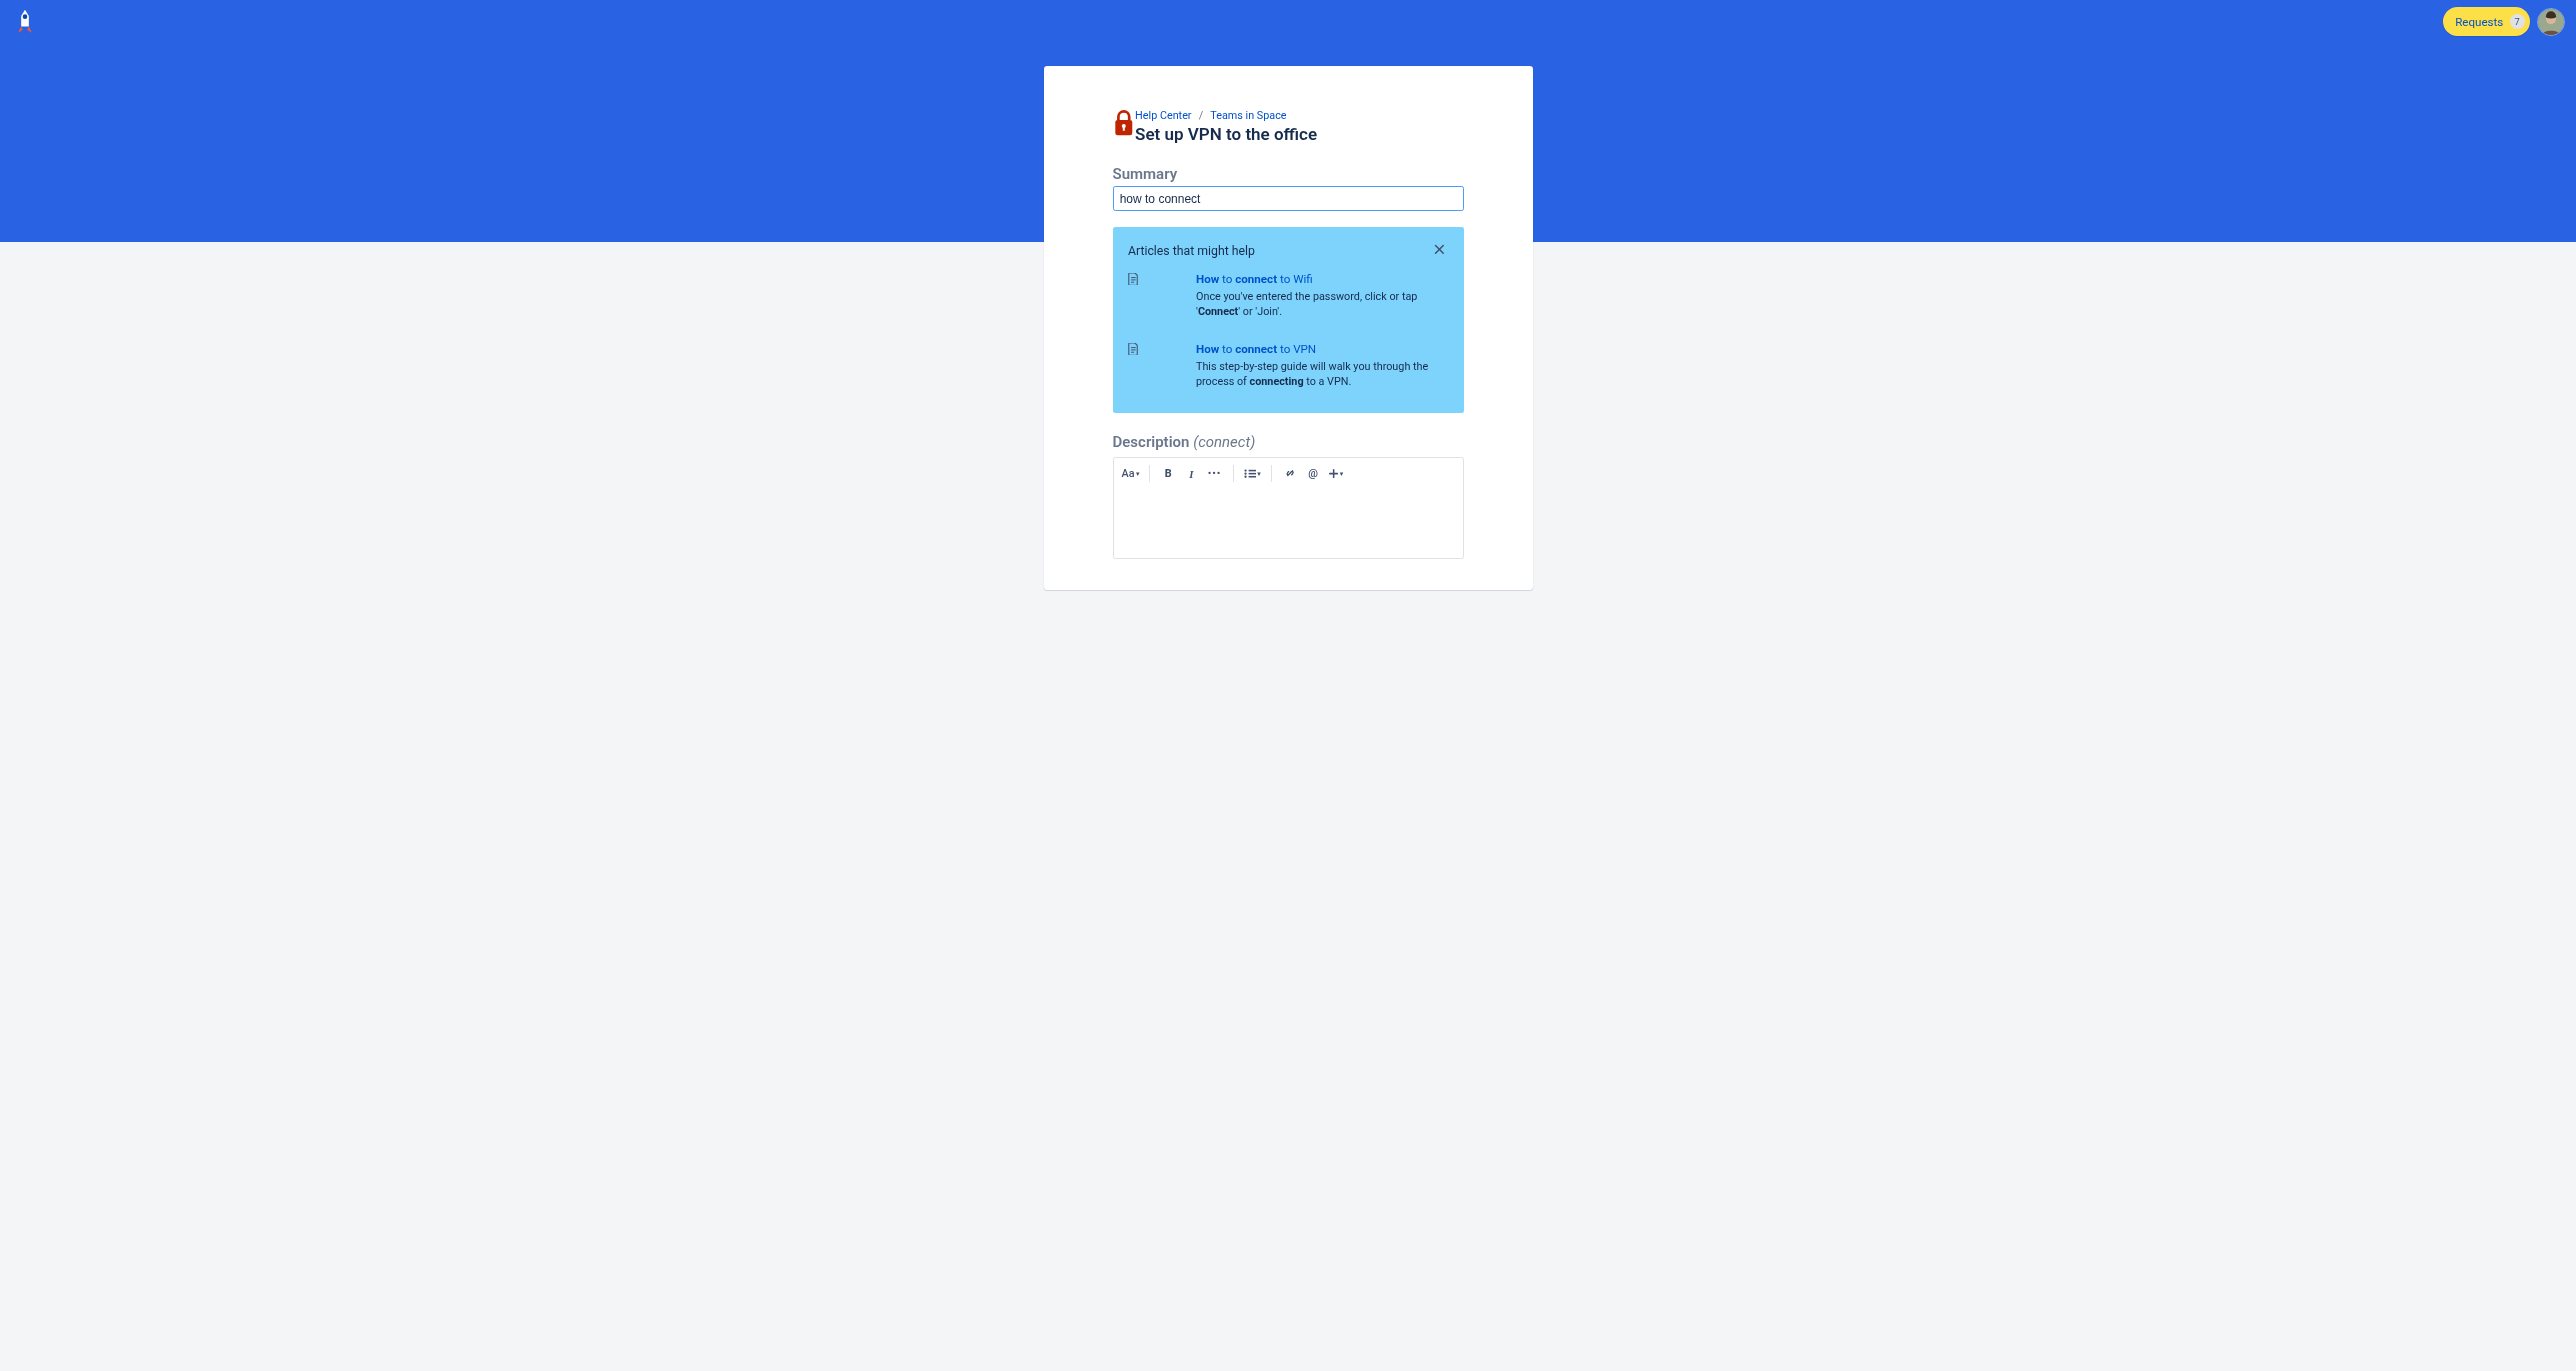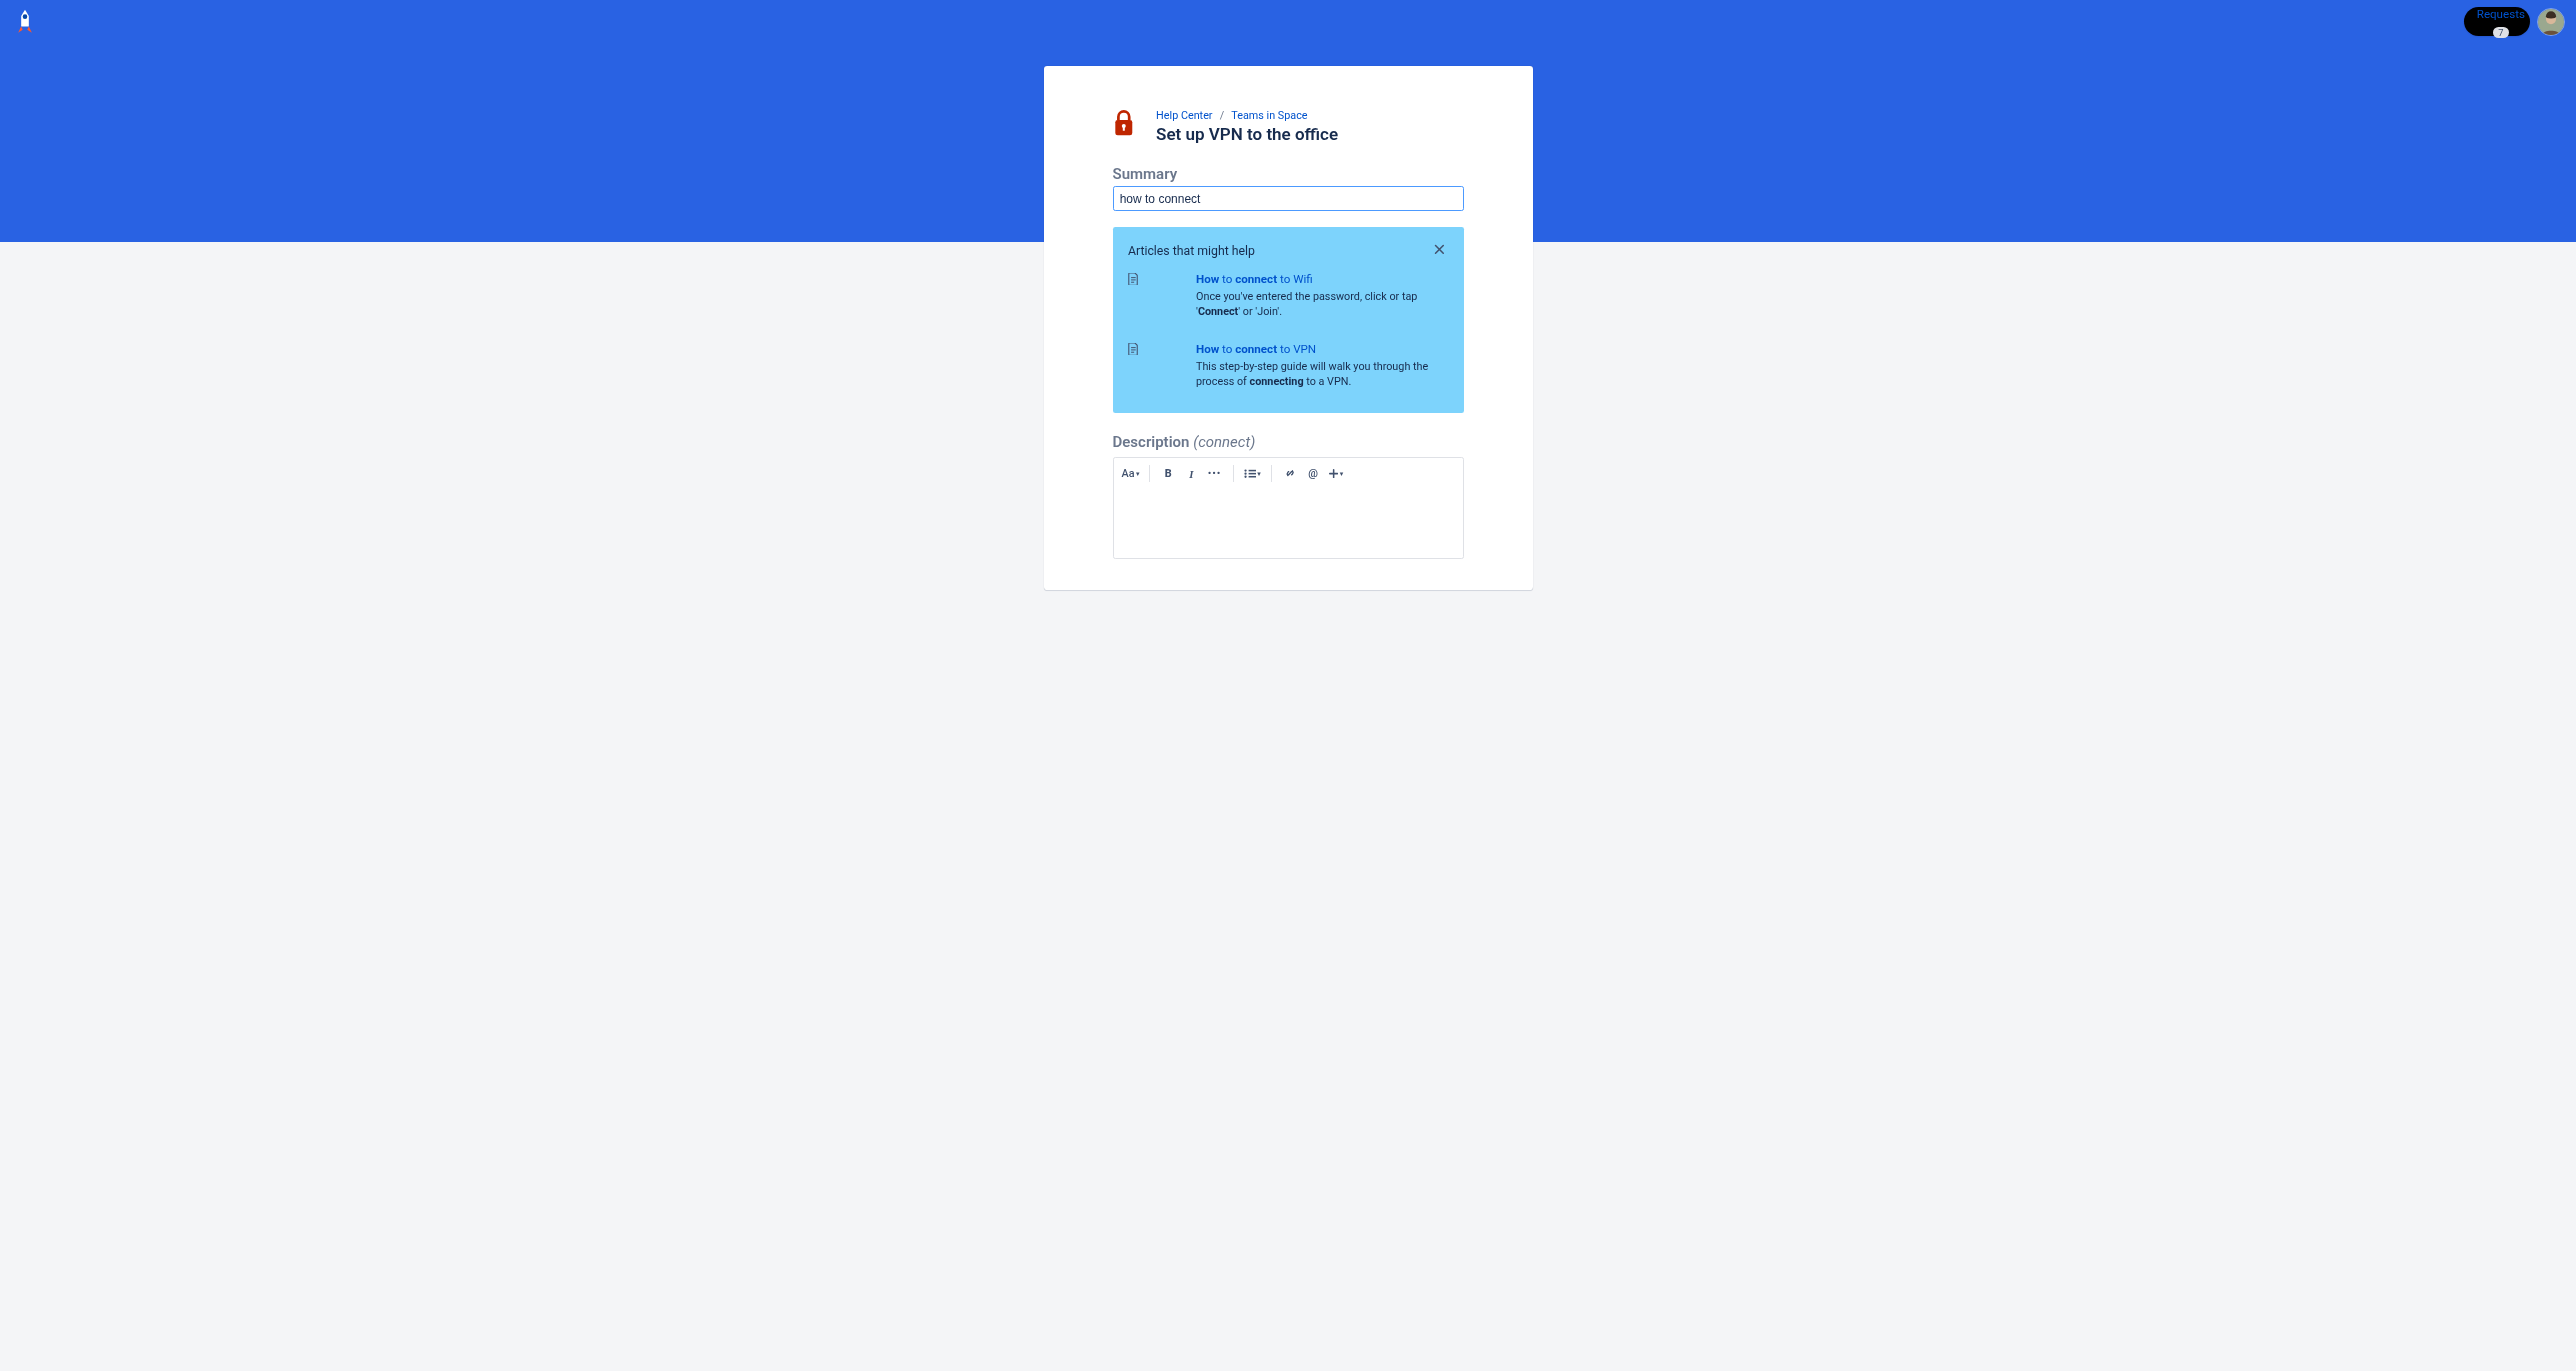--- a/index.html
+++ b/index.html
@@ -25,29 +25,28 @@
     justify-content: space-between;
     padding: 0 10.8px;
     z-index: 2;
   }
   .logo {
     width: 28px; height: 28px;
     display:flex; align-items:center; justify-content:center;
   }
   .top-right { display:flex; align-items:center; gap:7.7px; }
   .requests-pill {
-    background:#000000;
+    background:#fde047;
     border-radius: 15.4px;
     height: 29px;
     display:flex; align-items:center;
     padding: 0 4.6px 0 12.3px;
     gap:6.2px;
     box-shadow: 0 0.8px 1.5px rgba(9,30,66,0.15);
     cursor:pointer;
-    flex-direction:column;
   }
   .requests-pill span.label { color:#0052CC; font-size:11.6px; }
   .requests-pill span.badge {
     background:#DFE1E6; color:#42526E;
     border-radius: 7.7px;
     min-width:15.4px; height:15.4px;
     display:flex; align-items:center; justify-content:center;
     font-size:9.3px; padding:0 4.6px;
   }
   .avatar {
@@ -59,21 +58,21 @@
   .card {
     position: relative;
     z-index: 1;
     width: 489px;
     margin: 66px auto 0 auto;
     background: #fff;
     border-radius: 3.1px;
     box-shadow: 0 0.8px 0.8px rgba(9,30,66,0.13), 0 0 0.8px rgba(9,30,66,0.25);
     padding: 43px 69px 31px 69px;
   }
-  .header-row { display:flex; gap:22px; align-items:flex-start; }
+  .header-row { display:flex; gap:1px; align-items:flex-start; }
   .lock-icon { flex:0 0 auto; }
   .breadcrumb { font-size:10.8px; color:#0052CC; }
   .breadcrumb .sep { color:#6B778C; margin:0 4.6px; }
   .breadcrumb a { color:#0052CC; text-decoration:none; cursor:pointer; }
   .page-title { font-size:17px; font-weight:600; color:#172B4D; margin-top:1.5px; }
   .field { margin-top:21.6px; }
   .field-label { font-size:15px; font-weight:600; color:#6B778C; margin-bottom:3.1px; display:block; }
   .field-label .optional { font-weight:400; font-style:italic; }
   .summary-input {
     width:100%;

